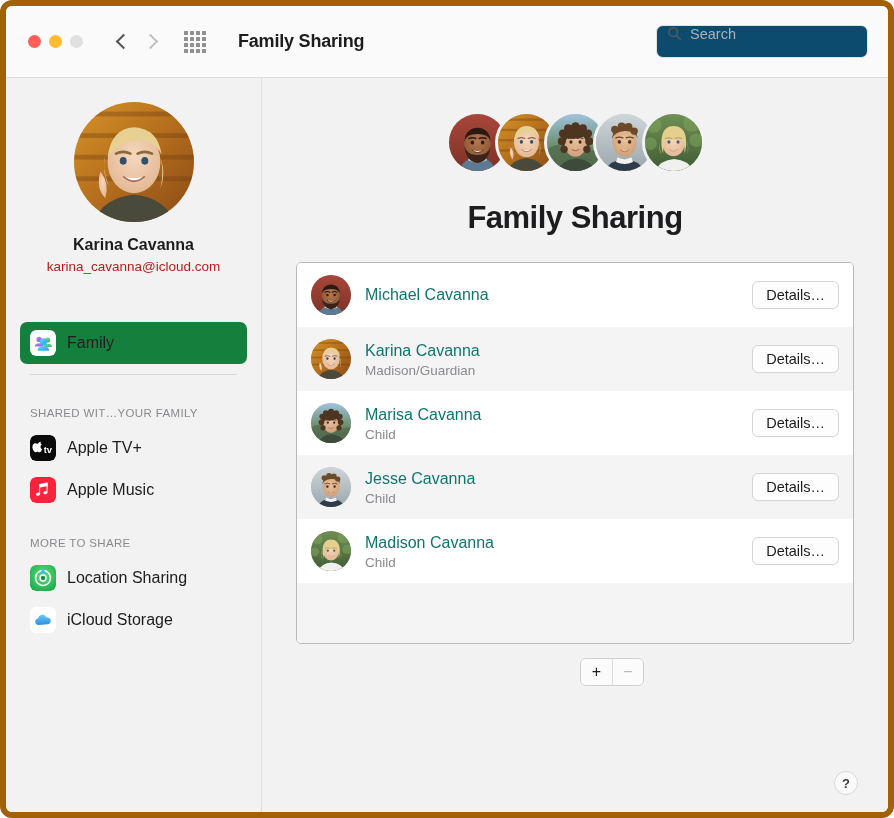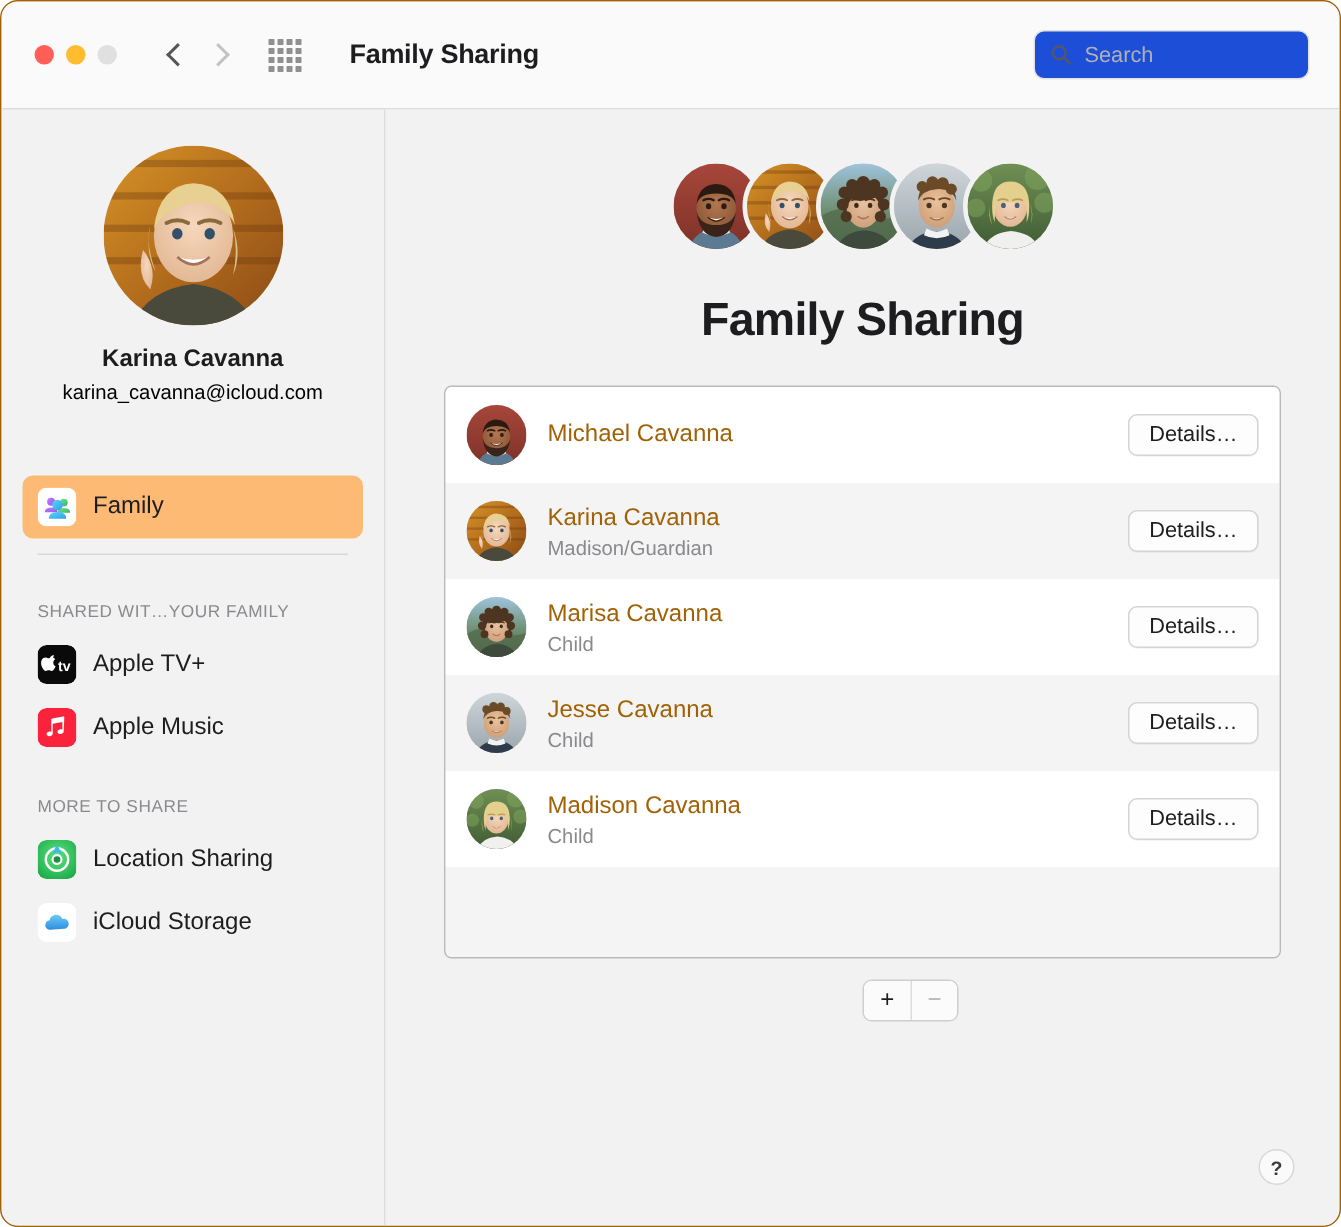--- a/index.html
+++ b/index.html
@@ -12,21 +12,21 @@
     -webkit-font-smoothing: antialiased;
   }
 
   .window {
     position: relative;
     width: 894px;
     height: 818px;
     background: #f2f2f2;
     border-radius: 12px;
     overflow: hidden;
-    border: 1px solid #a16207;
+    border: 6px solid #a16207;
   }
 
   
   .titlebar {
     position: relative;
     height: 72px;
     background: #fafafa;
     border-bottom: 1px solid #dcdcdc;
     display: flex;
     align-items: center;
@@ -74,25 +74,25 @@
     margin-left: 32px;
     font-size: 18px;
     font-weight: bold;
     color: #1d1d1f;
     letter-spacing: -0.2px;
   }
 
   .searchbox {
     position: absolute;
     right: 20px; top: 19px;
-    width: 184px; height: 33px;
-    background: #1d4ed8;
+    width: 212px; height: 33px;
+    background: #0c4a6e;
     border: 1px solid #e2e2e2;
     border-radius: 7px;
-    display: flex; align-items: center;
+    display: flex; 
     padding: 0 10px;
   }
   .search-glass { width: 15px; height: 15px; flex: 0 0 auto; color: #58585c; }
   .search-ph { margin-left: 8px; font-size: 14.5px; color: #b0b0b4; }
 
   
   .body { display: flex; height: 745px; }
 
   
   .sidebar {
@@ -116,35 +116,35 @@
     text-align: center;
     margin-top: 14px;
     font-size: 16px;
     font-weight: bold;
     color: #1d1d1f;
   }
   .profile-email {
     text-align: center;
     margin-top: 5px;
     font-size: 13.5px;
-    color: #000000;
+    color: #b91c1c;
   }
 
   .sb-list { margin-top: 48px; padding: 0 14px; }
 
   .sb-item {
     display: flex;
     align-items: center;
     gap: 11px;
     height: 42px;
     padding: 0 10px;
     border-radius: 7px;
     cursor: default;
   }
-  .sb-item.selected { background: #fdba74; }
+  .sb-item.selected { background: #15803d; }
   .sb-label { font-size: 16px; color: #1d1d1f; }
 
   .sb-icon { width: 26px; height: 26px; flex: 0 0 auto; border-radius: 6px; overflow: hidden; display:block; }
 
   .sb-divider {
     height: 1px;
     background: #d8d8d8;
     margin: 10px 24px 0 24px;
   }
 
@@ -216,21 +216,21 @@
 
   .m-avatar {
     width: 40px; height: 40px;
     border-radius: 50%;
     overflow: hidden;
     flex: 0 0 auto;
     display: block;
     background: #ccc;
   }
   .m-text { margin-left: 14px; flex: 1; min-width: 0; }
-  .m-name { font-size: 16px; color: #a16207; line-height: 1.25; }
+  .m-name { font-size: 16px; color: #0f766e; line-height: 1.25; }
   .m-role { font-size: 13.5px; color: #8a8a8e; margin-top: 2px; }
 
   .details-btn {
     flex: 0 0 auto;
     background: #fdfdfd;
     border: 1px solid #d5d5d5;
     border-radius: 6px;
     padding: 5px 13px;
     font-size: 14.5px;
     color: #1d1d1f;

